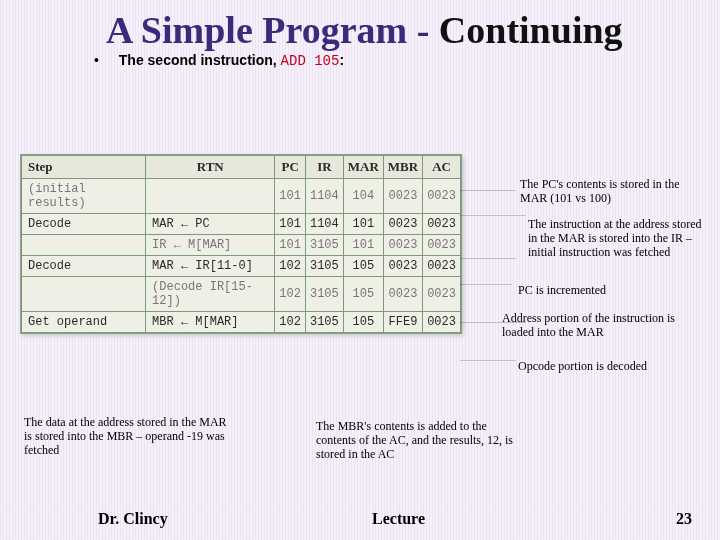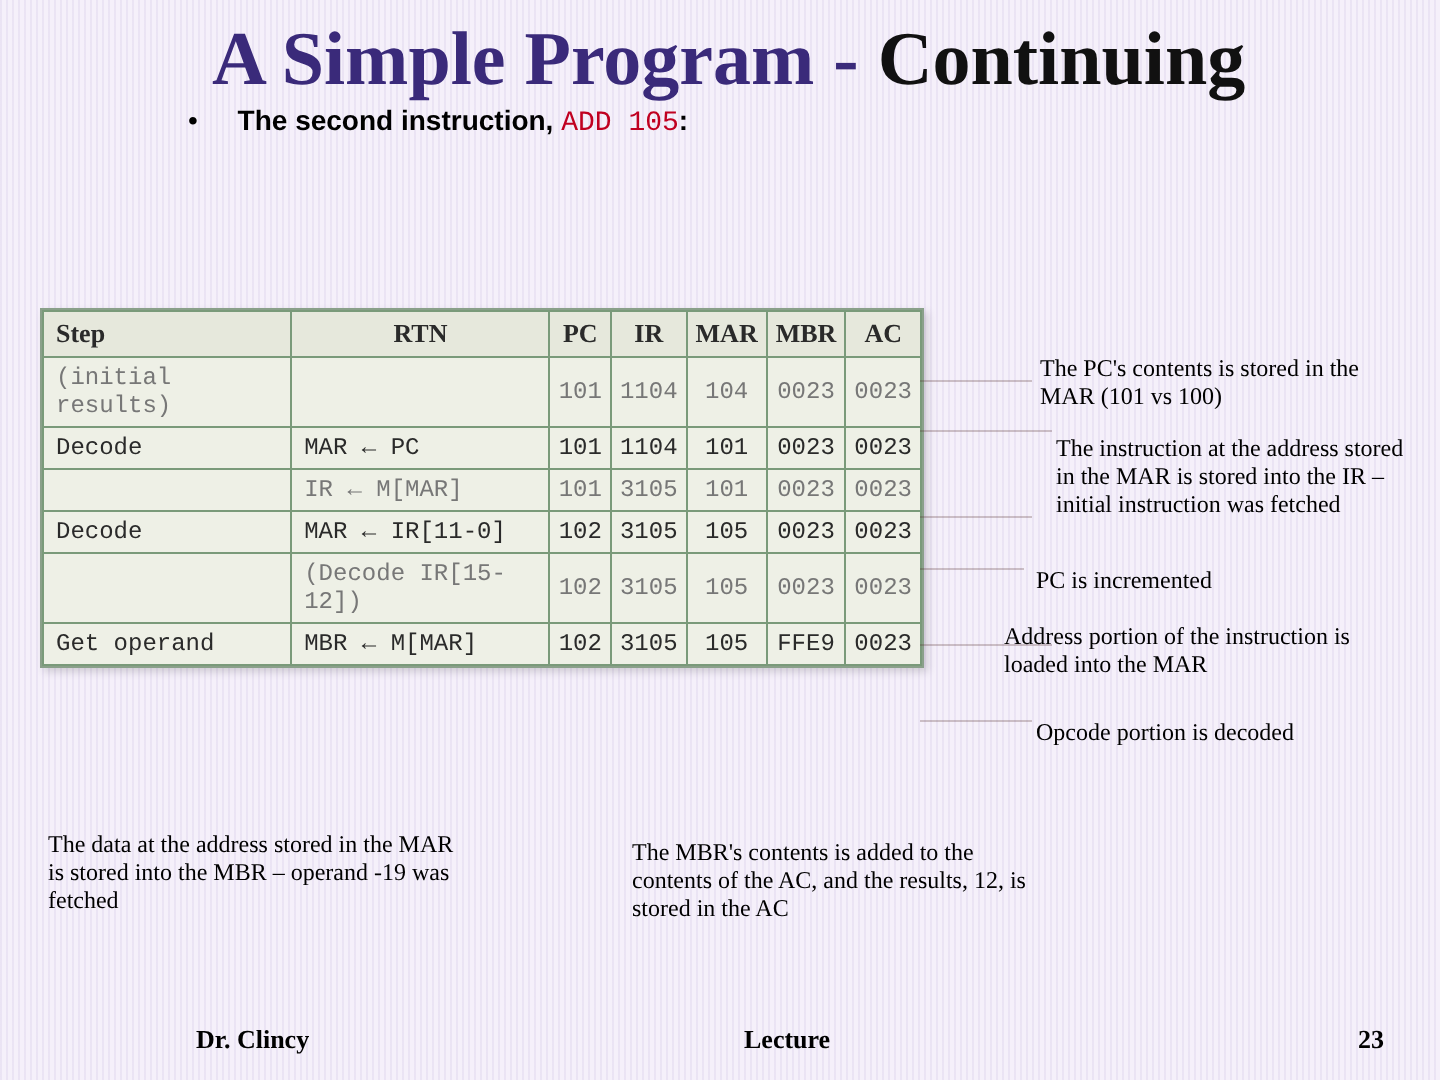--- a/index.html
+++ b/index.html
@@ -58,21 +58,21 @@
     position: absolute;
     font-family: "Times New Roman", serif;
     font-size: 12px;
     line-height: 1.15;
     color: #000;
   }
   .footer {
     position: absolute;
     bottom: 12px;
     font-family: "Times New Roman", serif;
-    font-size: 13px;
+    font-size: 16px;
     font-weight: bold;
   }
   .f-left { left: 98px; }
   .f-mid  { left: 372px; }
   .f-page { right: 28px; }
   .line {
     position: absolute;
     background: rgba(80,40,40,.25);
     height: 1px;
   }

